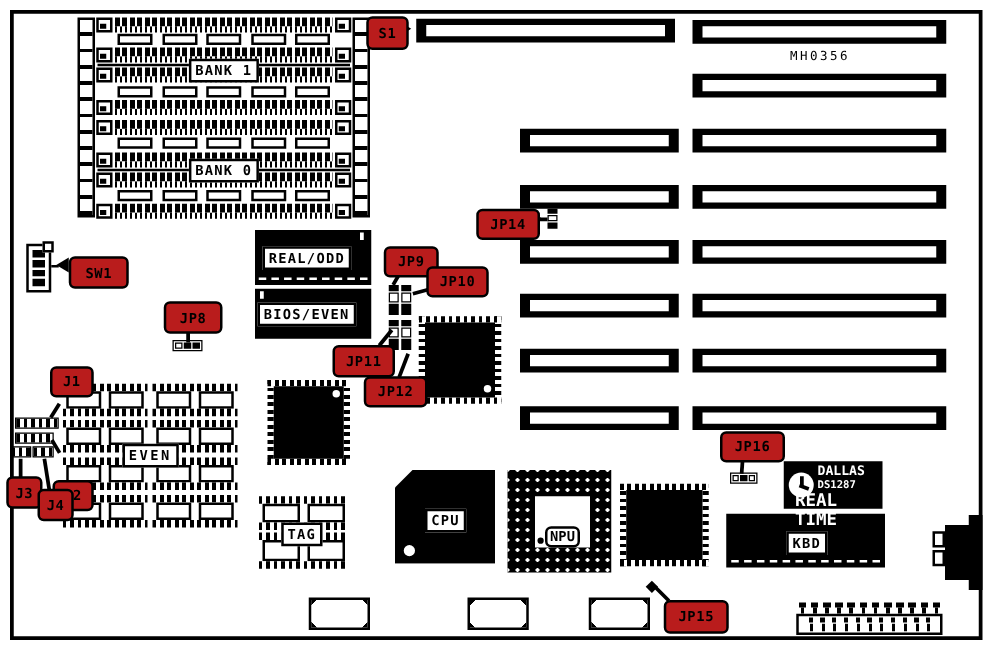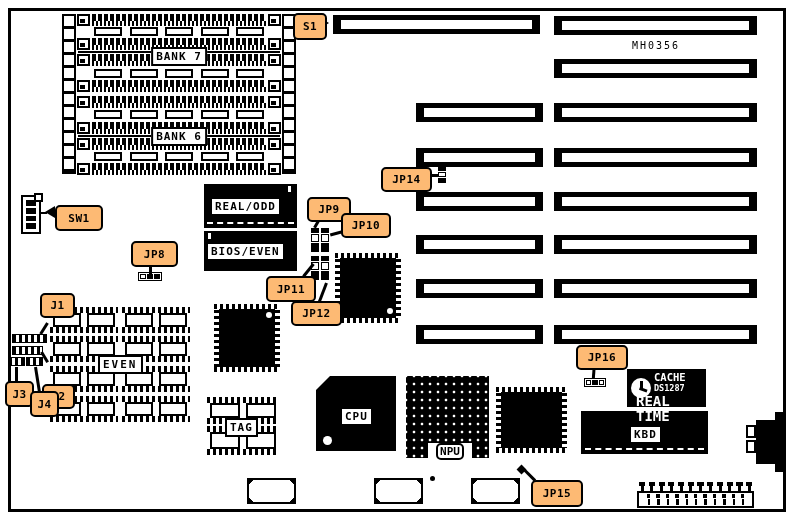--- a/index.html
+++ b/index.html
@@ -2,21 +2,21 @@
 <html><head>
 <meta charset="utf-8">
 <style>
   html,body{margin:0;padding:0;background:#fff;}
   .board{position:relative;width:790px;height:520px;background:#fff;
          font-family:"DejaVu Sans Mono",monospace;overflow:hidden;color:#000;}
   .abs{position:absolute;}
   .frame{position:absolute;left:8px;top:8px;width:778px;height:504px;
          border:3px solid #000;box-sizing:border-box;}
   .blk{position:absolute;background:#000;}
-  .callout{position:absolute;background:#fdba74;border:2px solid #000;border-radius:5px;
+  .callout{position:absolute;background:#b91c1c;border:2px solid #000;border-radius:5px;
            font-weight:bold;font-size:11px;line-height:1;display:flex;align-items:center;
            justify-content:center;padding:2px 2px;z-index:30;letter-spacing:0.5px;white-space:nowrap;}
   .lead{position:absolute;width:3px;background:#000;transform-origin:50% 0;z-index:25;}
   .tri-r{position:absolute;width:0;height:0;border-top:6px solid transparent;
          border-bottom:6px solid transparent;border-left:10px solid #000;z-index:25;}
   .tri-l{position:absolute;width:0;height:0;border-top:6px solid transparent;
          border-bottom:6px solid transparent;border-right:10px solid #000;z-index:25;}
   .slot{position:absolute;background:#000;}
   .slot i{position:absolute;left:8px;right:8px;top:5px;bottom:5px;background:#fff;display:block;}
   .chiplabel{position:absolute;background:#fff;border:2px solid #000;font-weight:bold;
@@ -38,21 +38,21 @@
   .qfp{position:absolute;background:
     repeating-linear-gradient(90deg,#000 0 3px,#fff 3px 6px) left top/100% 5px no-repeat,
     repeating-linear-gradient(90deg,#000 0 3px,#fff 3px 6px) left bottom/100% 5px no-repeat,
     repeating-linear-gradient(180deg,#000 0 3px,#fff 3px 6px) left top/5px 100% no-repeat,
     repeating-linear-gradient(180deg,#000 0 3px,#fff 3px 6px) right top/5px 100% no-repeat;}
   .qfp .die{position:absolute;inset:5px;background:#000;}
   .dot{position:absolute;background:#fff;border-radius:50%;z-index:5;}
   .pga{position:absolute;background-color:#000;
        background-image:radial-gradient(#fff 1.5px,transparent 1.6px);
        background-size:8px 8px;background-position:4px 4px;}
-  .pga .win{position:absolute;background:#fff;display:flex;align-items:flex-start;justify-content:center;margin-top:46px;}
+  .pga .win{position:absolute;background:#fff;display:flex;align-items:flex-end;justify-content:center;}
   .npu-tag{border:2px solid #000;border-radius:5px;font-weight:bold;font-size:11px;padding:1px 2px;line-height:1;}
   .jmp-v{position:absolute;width:8px;display:flex;flex-direction:column;gap:1px;z-index:10;}
   .jmp-v i{display:block;}
   .jmp-v .cap{height:5px;background:#000;}
   .jmp-v .off{height:8px;background:#fff;border:1px solid #000;box-sizing:border-box;}
   .jmp-v .on{height:9px;background:#000;}
   .jmp-v.sm .cap{height:4px;}.jmp-v.sm .off{height:5px;}.jmp-v.sm .on{height:5px;}
   .jmp-h{position:absolute;height:9px;border:1px solid #000;display:flex;gap:1px;padding:1px;
          box-sizing:border-box;background:#fff;z-index:10;}
   .jmp-h i{display:block;flex:1;}
@@ -144,22 +144,22 @@
     <div class="teeth" style="left:30px;right:30px;top:126px;"></div>
     <div class="simmrects" style="left:32px;right:32px;top:140px;">
       <b></b>
         <b></b>
         <b></b>
         <b></b>
         <b></b>
     </div>
     <div class="teeth" style="left:30px;right:30px;top:151px;"></div>
 
-    <div class="chiplabel" style="left:50%;transform:translateX(-50%);top:35px;">BANK 7</div>
-    <div class="chiplabel" style="left:50%;transform:translateX(-50%);top:115px;">BANK 6</div>
+    <div class="chiplabel" style="left:50%;transform:translateX(-50%);top:35px;">BANK 1</div>
+    <div class="chiplabel" style="left:50%;transform:translateX(-50%);top:115px;">BANK 0</div>
   </div>
 
   <div class="slot" style="left:333px;top:15px;width:207px;height:19px;">
       <i></i>
     </div>
 
   <div class="slot" style="left:554px;top:16px;width:203px;height:19px;">
       <i></i>
     </div>
   <div class="slot" style="left:554px;top:59px;width:203px;height:19px;">
@@ -402,21 +402,21 @@
   <div class="callout" style="left:576px;top:345px;width:44px;height:17px;">JP16</div>
   <div class="lead" style="left:593px;top:362px;height:17px;transform:rotate(4deg);"></div>
   <div class="jmp-h" style="left:584px;top:378px;width:22px;">
     <i class="off"></i>
       <i class="on"></i>
       <i class="off"></i>
   </div>
 
   <div class="blk" style="left:627px;top:369px;width:79px;height:38px;">
     <div class="clock" style="left:4px;top:9px;"></div>
-    <div class="rtc" style="left:27px;top:3px;font-size:10.5px;">CACHE</div>
+    <div class="rtc" style="left:27px;top:3px;font-size:10.5px;">DALLAS</div>
     <div class="rtc" style="left:27px;top:15px;font-size:8.5px;">DS1287</div>
     <div class="rtc" style="left:9px;top:25px;font-size:14px;">REAL TIME</div>
   </div>
 
   <div class="blk" style="left:581px;top:411px;width:127px;height:43px;">
     <div class="dashline" style="left:4px;right:4px;bottom:4px;"></div>
   </div>
   <div class="chiplabel" style="left:629px;top:425px;">KBD</div>
 
   <div class="blk" style="left:756px;top:420px;width:24px;height:44px;"></div>

